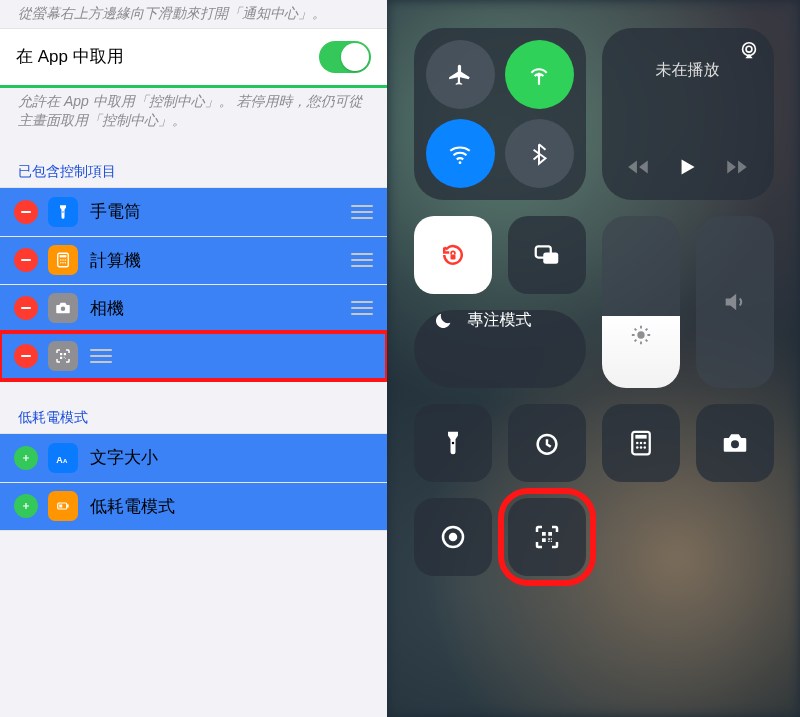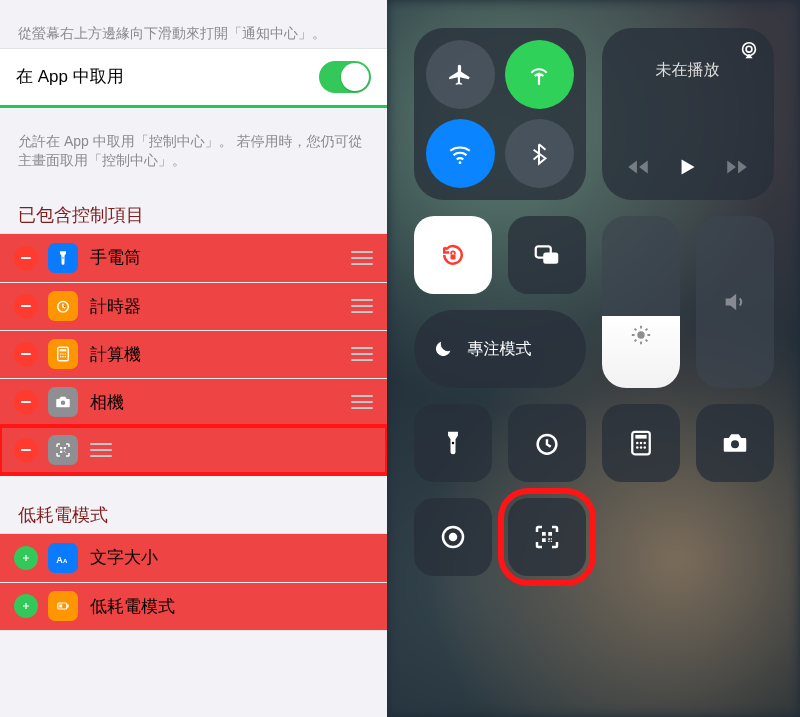--- a/index.html
+++ b/index.html
@@ -12,24 +12,25 @@
   
   .left {
     width: 387px; height: 100%;
     background: #f2f2f7;
     display: flex; flex-direction: column;
     font-size: 17px;
     color: #000;
     overflow: hidden;
   }
   .hint {
-    padding: 24px 18px 4px 18px;
+    padding: 4px 18px 4px 18px;
     font-size: 14px;
     color: #8a8a8f;
     line-height: 1.4;
+    font-style: italic;
   }
   .row-card {
     background: #fff;
     border-top: 1px solid #e3e3e6;
     border-bottom: 3px solid #22c55e;
     display: flex; align-items: center;
     padding: 12px 16px;
   }
   .row-card .label { flex: 1; }
   .switch {
@@ -42,25 +43,25 @@
     content: "";
     position: absolute;
     width: 28px; height: 28px;
     background: #fff;
     border-radius: 50%;
     top: 2px; right: 2px;
     box-shadow: 0 1px 2px rgba(0,0,0,.2);
   }
   .section-header {
     padding: 28px 18px 6px 18px;
-    font-size: 18px;
-    color: #7f1d1d;
+    font-size: 14px;
+    color: #1d4ed8;
   }
   .list {
-    background: #ef4444;
+    background: #3b82f6;
     border-top: 1px solid #e3e3e6;
     border-bottom: 1px solid #e3e3e6;
   }
   .list-row {
     display: flex; align-items: center;
     height: 48px;
     padding: 0 14px;
     border-top: 1px solid #e9e9ec;
     position: relative;
   }
@@ -199,21 +200,21 @@
     background: rgba(60,68,78,.7);
     display:flex; align-items:center; justify-content:center;
   }
   .volume svg { width:28px; height:28px; color: rgba(255,255,255,.4); }
 
   
   .focus {
     grid-column:1 / span 2; grid-row:4;
     border-radius: 40px;
     background: rgba(40,48,58,.82);
-    display:flex; align-items:center;
+    display:flex; 
     padding: 0 18px;
     gap: 14px;
     color:#fff;
   }
   .focus svg { width:22px; height:22px; }
   .focus-label { font-size:16px; }
 
   
   .flash-tile { grid-column:1; grid-row:5; }
   .timer-tile { grid-column:2; grid-row:5; }
@@ -243,35 +244,20 @@
   <div class="list" id="included-list">
       <div class="list-row">
         <span class="minus"></span>
         <span class="app-icon" style="background: rgb(10, 122, 255);">
           <svg viewBox="0 0 24 24">
             <path fill="#fff" d="M8 3h8v3l-2 3v10a2 2 0 0 1-4 0V9L8 6z"></path>
             <circle cx="12" cy="12" r="1" fill="#0a7aff"></circle>
           </svg>
         </span>
         <span class="row-text">手電筒</span>
-        <span class="drag-handle">
-          <span></span>
-          <span></span>
-          <span></span>
-        </span>
-      </div>
-      <div class="list-row">
-        <span class="minus"></span>
-        <span class="app-icon" style="background: rgb(255, 149, 0);">
-          <svg viewBox="0 0 24 24">
-            <circle cx="12" cy="13" r="7" fill="none" stroke="#fff" stroke-width="2"></circle>
-            <path stroke="#fff" stroke-width="2" d="M12 9v4l3 2"></path>
-          </svg>
-        </span>
-        <span class="row-text">計時器</span>
         <span class="drag-handle">
           <span></span>
           <span></span>
           <span></span>
         </span>
       </div>
       <div class="list-row">
         <span class="minus"></span>
         <span class="app-icon" style="background: rgb(255, 149, 0);">
           <svg viewBox="0 0 24 24">

